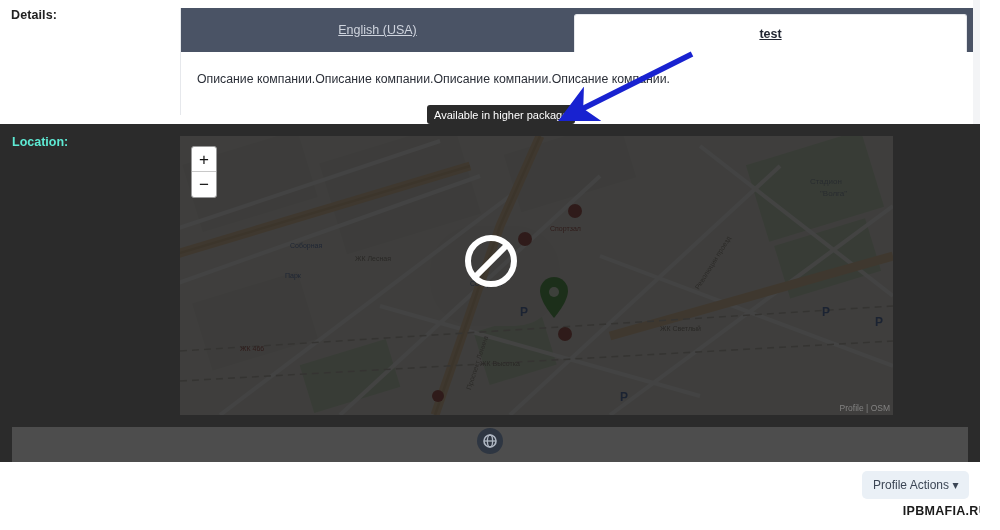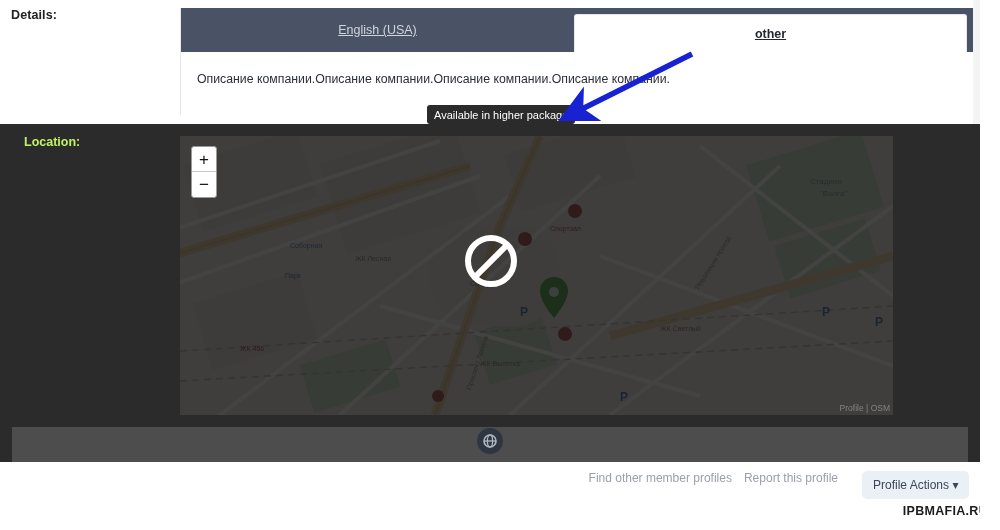--- a/index.html
+++ b/index.html
@@ -79,23 +79,23 @@
   
   .arrow { position: absolute; left: 400px; top: 45px; z-index: 45; pointer-events:none; }
 
   
   .location-section {
     position: absolute; left: 0; top: 124px;
     width: 980px; height: 338px;
     background: #2b2b2b;
   }
   .location-label {
-    position: absolute; left: 24px; top: 11px;
+    position: absolute; left: 12px; top: 11px;
     font-size: 12.5px; font-weight: bold;
-    color: #bef264;
+    color: #5eead4;
   }
 
   
   .map-wrap {
     position: absolute; left: 180px; top: 12px;
     width: 713px; height: 279px;
     overflow: hidden;
     background: #2e2e2c;
   }
   .map-canvas { position: absolute; inset: 0; }
@@ -173,21 +173,21 @@
 </head>
 <body>
 
 <div id="root">
 
   <div class="details-label">Details:</div>
 
   <div class="panel">
     <div class="tabbar">
       <div class="tab inactive">English (USA)</div>
-      <div class="tab active">other</div>
+      <div class="tab active">test</div>
     </div>
     <div class="panel-body">
       <div class="desc">Описание компании.Описание компании.Описание компании.Описание компании.</div>
     </div>
   </div>
 
   <div class="tooltip">Available in higher package</div>
 
   <svg class="arrow" width="320" height="90" viewBox="0 0 320 90">
     <defs>
@@ -308,24 +308,20 @@
   </svg>
 
   <div class="globe-btn">
     <svg width="16" height="16" viewBox="0 0 16 16">
       <circle cx="8" cy="8" r="6" fill="none" stroke="#aeb6c2" stroke-width="1.6"></circle>
       <ellipse cx="8" cy="8" rx="2.6" ry="6" fill="none" stroke="#aeb6c2" stroke-width="1.3"></ellipse>
       <line x1="2" y1="8" x2="14" y2="8" stroke="#aeb6c2" stroke-width="1.3"></line>
     </svg>
   </div>
 
-  <div class="footer-links">
-    <span>Find other member profiles</span>
-    <span>Report this profile</span>
-  </div>
   <div class="profile-actions">
     <span>Profile Actions</span>
     <span>▾</span>
   </div>
 
   <div class="watermark">IPBMAFIA.RU</div>
 
   <div class="scroll-edge"></div>
   <div class="scroll-gutter"></div>
 </div>

